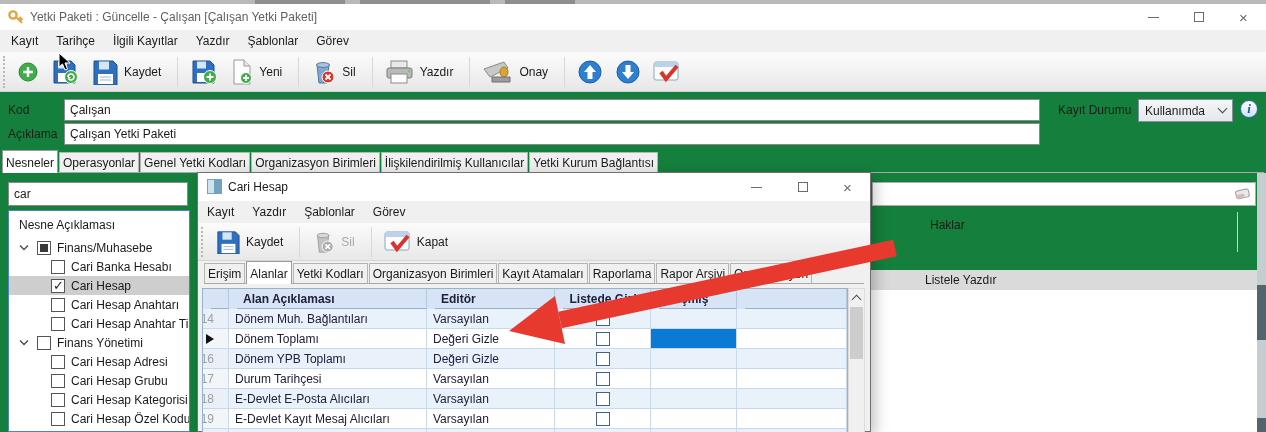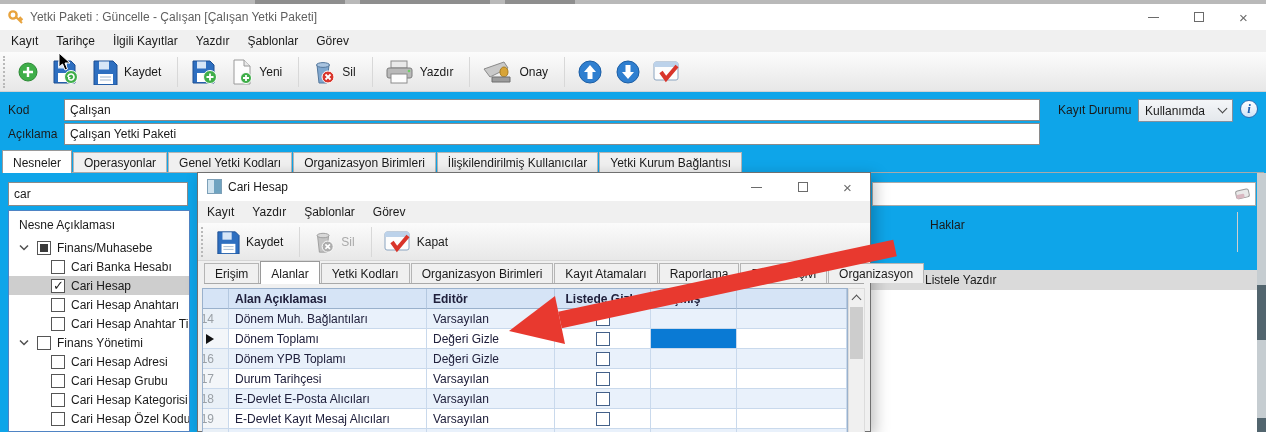--- a/index.html
+++ b/index.html
@@ -1,18 +1,18 @@
 <!DOCTYPE html>
 <html><head>
 <meta charset="utf-8">
 <style>
   * { margin:0; padding:0; box-sizing:border-box; }
   html,body { width:1266px; height:432px; overflow:hidden; }
   body { font-family:"Liberation Sans","DejaVu Sans",sans-serif; font-size:12px; color:#1a1a1a; background:#f0f0f0; }
-  #app { position:relative; width:1266px; height:432px; background:#0ea5e9; overflow:hidden; }
+  #app { position:relative; width:1266px; height:432px; background:#15803d; overflow:hidden; }
   .abs { position:absolute; }
 
   
   #top-strip { left:0; top:0; width:1266px; height:4px; background:#b9b9b9; }
   #top-strip .frag { position:absolute; top:0; height:4px; background:#8e8e8e; }
 
   
   #titlebar { left:0; top:4px; width:1266px; height:26px; background:#ffffff; }
   #title-text { position:absolute; left:30px; top:6px; color:#5f5f5f; }
   .winbtn { position:absolute; top:0; width:45px; height:26px; display:flex; align-items:center; justify-content:center; color:#6b6b6b; }
@@ -32,21 +32,21 @@
   
   .fld-label { position:absolute; color:#1a1a1a; }
   .textbox { position:absolute; background:#fff; border:1px solid #8a8a8a; font-family:inherit; font-size:12px; padding:2px 5px; color:#1a1a1a; }
   #combo { left:1138px; top:99px; width:95px; height:23px; background:linear-gradient(#f4f6f8,#e4e8ec); border:1px solid #82909e; display:flex; align-items:center; justify-content:space-between; padding:0 6px; }
   .chev { width:7px; height:7px; border-right:1px solid #444; border-bottom:1px solid #444; transform:rotate(45deg); margin-top:-4px; }
   #info-icon { left:1240px; top:100px; width:18px; height:18px; border-radius:50%; background:linear-gradient(#ffffff,#cfe2f6); border:1px solid #2f6fb4; color:#1f5fb0; font-weight:bold; font-style:italic; font-family:"Liberation Serif",serif; display:flex; align-items:center; justify-content:center; font-size:13px; }
 
   
   .tabstrip { position:absolute; display:flex; align-items:flex-end; }
   #main-tabs { left:2px; top:150px; height:23px; width:1262px; border-bottom:1px solid #a9a9a9; }
-  .tab { padding:3px 10px 4px; background:#f0f0f0; border:1px solid #b5b5b5; border-bottom:none; margin-right:1px; height:20px; white-space:nowrap; }
+  .tab { padding:3px 3px 4px; background:#f0f0f0; border:1px solid #b5b5b5; border-bottom:none; margin-right:1px; height:20px; white-space:nowrap; }
   .tab.active { background:#fff; border-color:#9a9a9a; height:23px; padding-top:5px; margin-bottom:-1px; }
 
   
   #left-search { left:8px; top:182px; width:180px; height:24px; }
   #tree-box { left:8px; top:210px; width:182px; height:222px; background:#fff; border:1px solid #4f84c4; overflow:hidden;text-align:center; }
   #tree-header { position:absolute; left:10px; top:7px; color:#1a1a1a; }
   .tree-item { position:absolute; left:0; width:180px; height:19px; display:flex; align-items:center; }
   .tree-item.selected { background:#cecece; }
   .tchev { margin-left:10px; width:12px; display:flex; }
   .tchev svg { display:block; }
@@ -76,21 +76,21 @@
   #m-menubar { position:absolute; left:0; top:28px; width:672px; height:22px; background:#f0f0f0; display:flex; align-items:center; }
   #m-toolbar { position:absolute; left:0; top:50px; width:672px; height:38px; background:linear-gradient(#fbfbfb,#e8e8e8); border-bottom:1px solid #d5d5d5; display:flex; align-items:center; gap:6px; padding-left:14px; }
   .m-grip { position:absolute; left:3px; top:54px; width:3px; height:30px; border-left:2px dotted #b9b9b9; }
   #m-tabs { left:6px; top:88px; height:23px; width:660px; border-bottom:1px solid #a9a9a9; }
 
   
   #grid { position:absolute; left:4px; top:115px; width:646px; height:145px; background:#fff; border:1px solid #9ab1cc; border-bottom:none; overflow:hidden; }
   .grow { display:grid; grid-template-columns:26px 198px 128px 96px 86px 1fr; height:20px; }
   .gcell { border-right:1px solid #c9d9ec; border-bottom:1px solid #c9d9ec; display:flex; align-items:center; padding:0 6px; color:#20203c; white-space:nowrap; overflow:hidden; }
   .ghead { background:#d6e4f6; font-weight:bold; color:#16164e; }
-  .ghead .gcell { border-right-color:#b4c8e0; border-bottom-color:#9ab1cc; }
+  .ghead .gcell { border-right-color:#b4c8e0; border-bottom-color:#9ab1cc;margin-left:8px; }
   .gnum { justify-content:flex-end; color:#9aa0a6; padding-right:14px; background:rgba(234,238,244,0.55); }
   .alt { background:#e9f1fb; }
   .gc-center { justify-content:center; }
   .gcb { width:14px; height:14px; border:1px solid #44618a; background:#fff; }
   .sel-cell { background:#0a7ad4 !important; }
   .marker { width:0; height:0; border-left:8px solid #111; border-top:5px solid transparent; border-bottom:5px solid transparent; margin-left:4px; }
 
   
   #m-scroll { position:absolute; left:650px; top:115px; width:17px; height:145px; background:#f0f0f0; border:1px solid #dcdcdc; }
   #m-scroll .up { position:absolute; left:0; top:0; width:15px; height:17px; display:flex; align-items:center; justify-content:center; }

